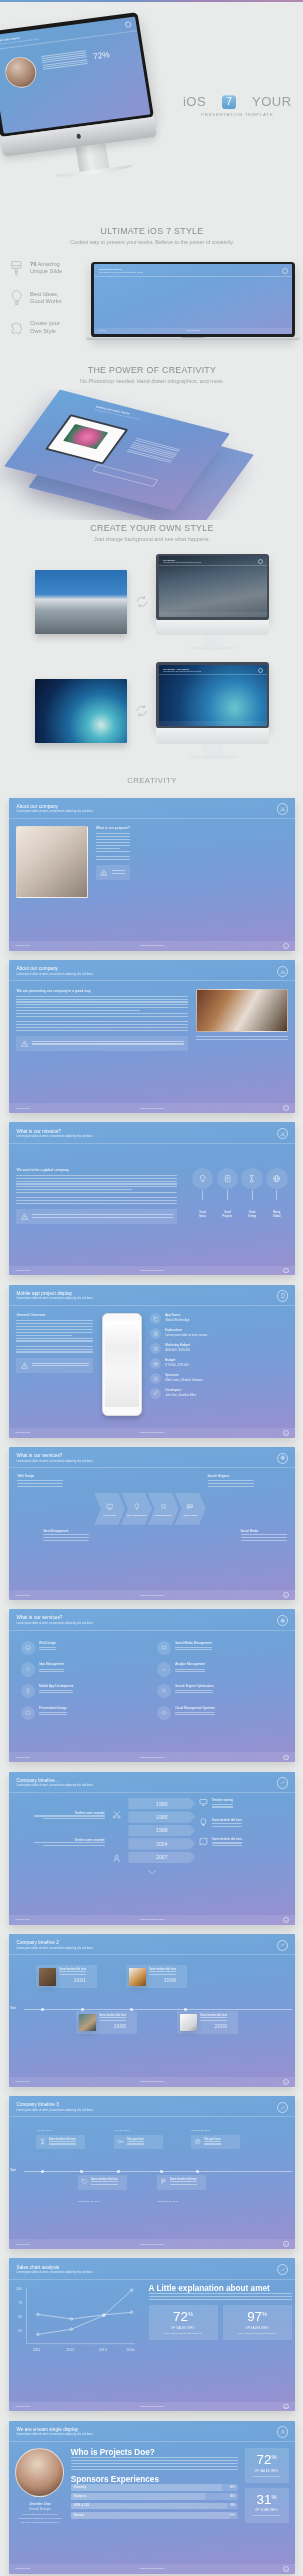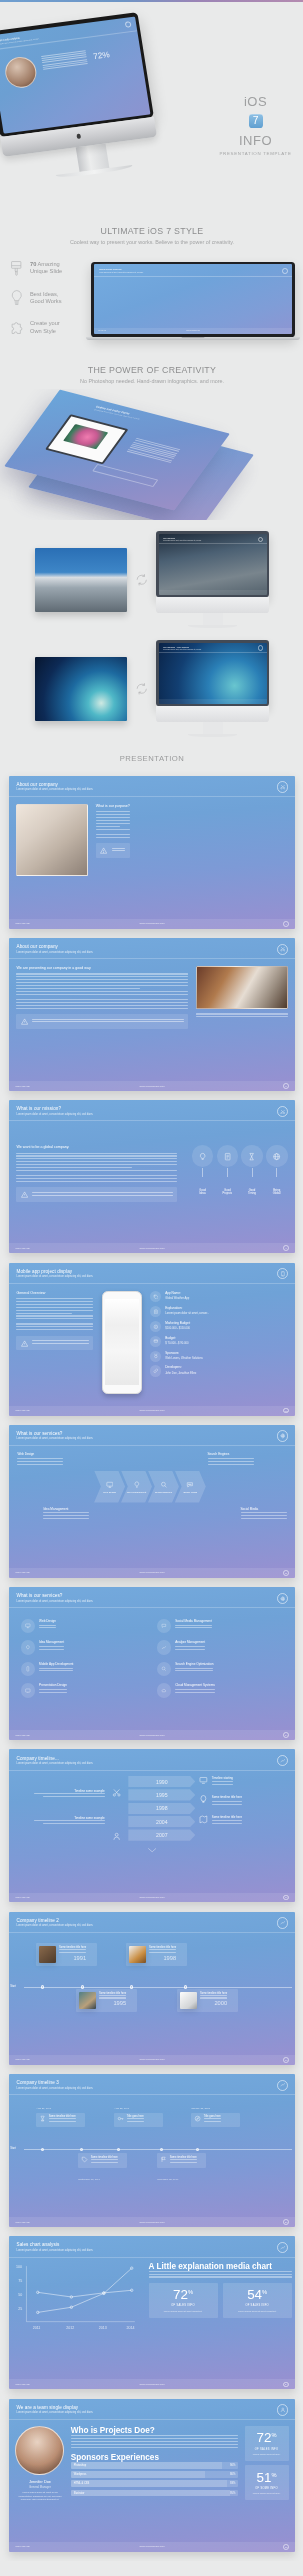--- a/index.html
+++ b/index.html
@@ -39,21 +39,21 @@
                border-bottom-left-radius:4.6px; border-bottom-right-radius:4.6px;
                position:relative; box-shadow:0 4.1px 7.2px rgba(0,0,0,.12);}
   .imac-chin .apple { position:absolute; left:50%; top:7.2px; transform:translateX(-50%);
                       width:4.6px;height:5.7px;border-radius:50% 50% 45% 45%; background:#3b3b3b;}
   .imac-neck { width:30px; height:25px; margin:0 auto;
                background:linear-gradient(90deg,#c5c7ca,#eceded 40%,#d4d6d8);}
   .imac-foot { width:77px; height:3.6px; margin:0 auto; border-radius:0 0 50% 50%/0 0 100% 100%;
                background:linear-gradient(90deg,#d8dadc,#f2f3f3,#cfd1d3);}
 
   .brand { position:absolute; right:12.4px; top:94px; text-align:center; }
-  .brand-line { display:flex; align-items:center; justify-content:space-between; gap:5px;flex-direction:column; }
+  .brand-line { display:flex; align-items:center; justify-content:space-between; gap:16px; }
   .brand-ios, .brand-style { font-size:13px; font-weight:300; color:#9fa0a1; letter-spacing:0.5px; }
   .brand-seven { width:14px;height:14px;border-radius:3.1px;
                  background:linear-gradient(180deg,#8fc0e4,#5f9fd0);
                  color:#fff; font-size:10.3px; font-weight:300; line-height:14px;
                  box-shadow:inset 0 0.5px 0 rgba(255,255,255,.5); }
   .brand-sub { font-size:4.4px; letter-spacing:0.7px; color:#a5a6a7; margin-top:2.6px; }
 
   
   .section-head { text-align:center; padding:0 10.3px; }
   .section-head h2 { font-size:8.8px; font-weight:300; color:#8d8e8f; letter-spacing:0.3px; }
@@ -265,21 +265,21 @@
           <div class="apple"></div>
         </div>
       <div class="imac-neck"></div>
       <div class="imac-foot"></div>
     </div>
 
     <div class="brand">
       <div class="brand-line">
         <span class="brand-ios">iOS</span>
         <span class="brand-seven">7</span>
-        <span class="brand-style">INFO</span>
+        <span class="brand-style">YOUR</span>
       </div>
       <div class="brand-sub">PRESENTATION TEMPLATE</div>
     </div>
   </div>
 
   <div class="section-head" style="padding-top:4.1px;">
     <h2>ULTIMATE iOS 7 STYLE</h2>
     <p>Coolest way to present your works. Believe to the power of creativity.</p>
   </div>
 
@@ -364,20 +364,24 @@
           <i></i>
           <i></i>
           <i></i>
           <i></i>
           <i></i>
       </div>
       <div class="pc-box"></div>
     </div>
   </div>
 
+  <div class="section-head" style="padding-top:3.1px;">
+    <h2>CREATE YOUR OWN STYLE</h2>
+    <p>Just change background and see what happens.</p>
+  </div>
 
   <div class="swap" style="margin-top:5.2px;">
     <div class="swap-img bg-mountain"></div>
     <span class="swap-arrow">
       <svg viewBox="0 0 34 34" fill="none" stroke="#b6b7b8" stroke-width="1.4">
         <path d="M8 17a9 9 0 0 1 14.5-7"></path>
           <path d="M26 17a9 9 0 0 1-14.5 7"></path>
         <polyline points="22 6 22.5 10.5 18 10.5"></polyline>
           <polyline points="12 28 11.5 23.5 16 23.5"></polyline>
       </svg>
@@ -417,21 +421,21 @@
           <div class="b"></div>
           <div class="foot"></div>
         </div>
       </div>
       <div class="swap-mac-chin"></div>
       <div class="swap-mac-neck"></div>
       <div class="swap-mac-foot"></div>
     </div>
   </div>
 
-  <div class="sec-title">PRESENTATION</div>
+  <div class="sec-title">CREATIVITY</div>
 
   <div class="deck">
 
     <div class="slide tall">
       <div class="sl-head">
         <h3>About our company</h3>
         <p>Lorem ipsum dolor sit amet, consectetuer adipiscing elit, sed diam.</p>
         <span class="sl-badge">
           <svg viewBox="0 0 16 16" fill="none" stroke="#fff" stroke-width="1">
               <circle cx="4" cy="12" r="2"></circle>
@@ -1163,34 +1167,34 @@
                 <circle cx="178" cy="60" r="2.4"></circle>
                 <circle cx="232" cy="55" r="2.4"></circle>
               <circle cx="50" cy="98" r="2.4"></circle>
                 <circle cx="115" cy="88" r="2.4"></circle>
                 <circle cx="178" cy="61" r="2.4"></circle>
                 <circle cx="232" cy="12" r="2.4"></circle>
             </g>
           </svg>
         </div>
         <div style="flex:1">
-          <h4>A Little explanation media chart</h4>
+          <h4>A Little explanation about amet</h4>
           <div class="lorem">
               <i></i>
               <i></i>
               <i></i>
             </div>
           <div class="kpis">
             <div class="kpi">
               <div class="big"><span>72</span><sup>%</sup></div>
               <div class="cap">OF SALES INFO</div>
               <div class="sub">Lorem ipsum dolor sit amet consetert.</div>
             </div>
             <div class="kpi">
-              <div class="big"><span>54</span><sup>%</sup></div>
+              <div class="big"><span>97</span><sup>%</sup></div>
               <div class="cap">OF SALES INFO</div>
               <div class="sub">Lorem ipsum dolor sit amet consetert.</div>
             </div>
           </div>
         </div>
       </div>
       <div class="sl-foot">
         <span>iOS 7 STYLE</span>
         <span class="mid">www.yourcompany.com</span>
         <span class="pg">24</span>
@@ -1246,21 +1250,21 @@
               <span>95%</span>
             </div>
         </div>
         <div style="flex:0 0 44px">
           <div class="kpi" style="margin-bottom:4.1px">
             <div class="big"><span>72</span><sup>%</sup></div>
             <div class="cap">OF SALES INFO</div>
             <div class="sub">Lorem ipsum dolor sit ame.</div>
           </div>
           <div class="kpi">
-            <div class="big"><span>51</span><sup>%</sup></div>
+            <div class="big"><span>31</span><sup>%</sup></div>
             <div class="cap">OF SOME INFO</div>
             <div class="sub">Lorem ipsum dolor sit ame.</div>
           </div>
         </div>
       </div>
       <div class="sl-foot">
         <span>iOS 7 STYLE</span>
         <span class="mid">www.yourcompany.com</span>
         <span class="pg">32</span>
       </div>

